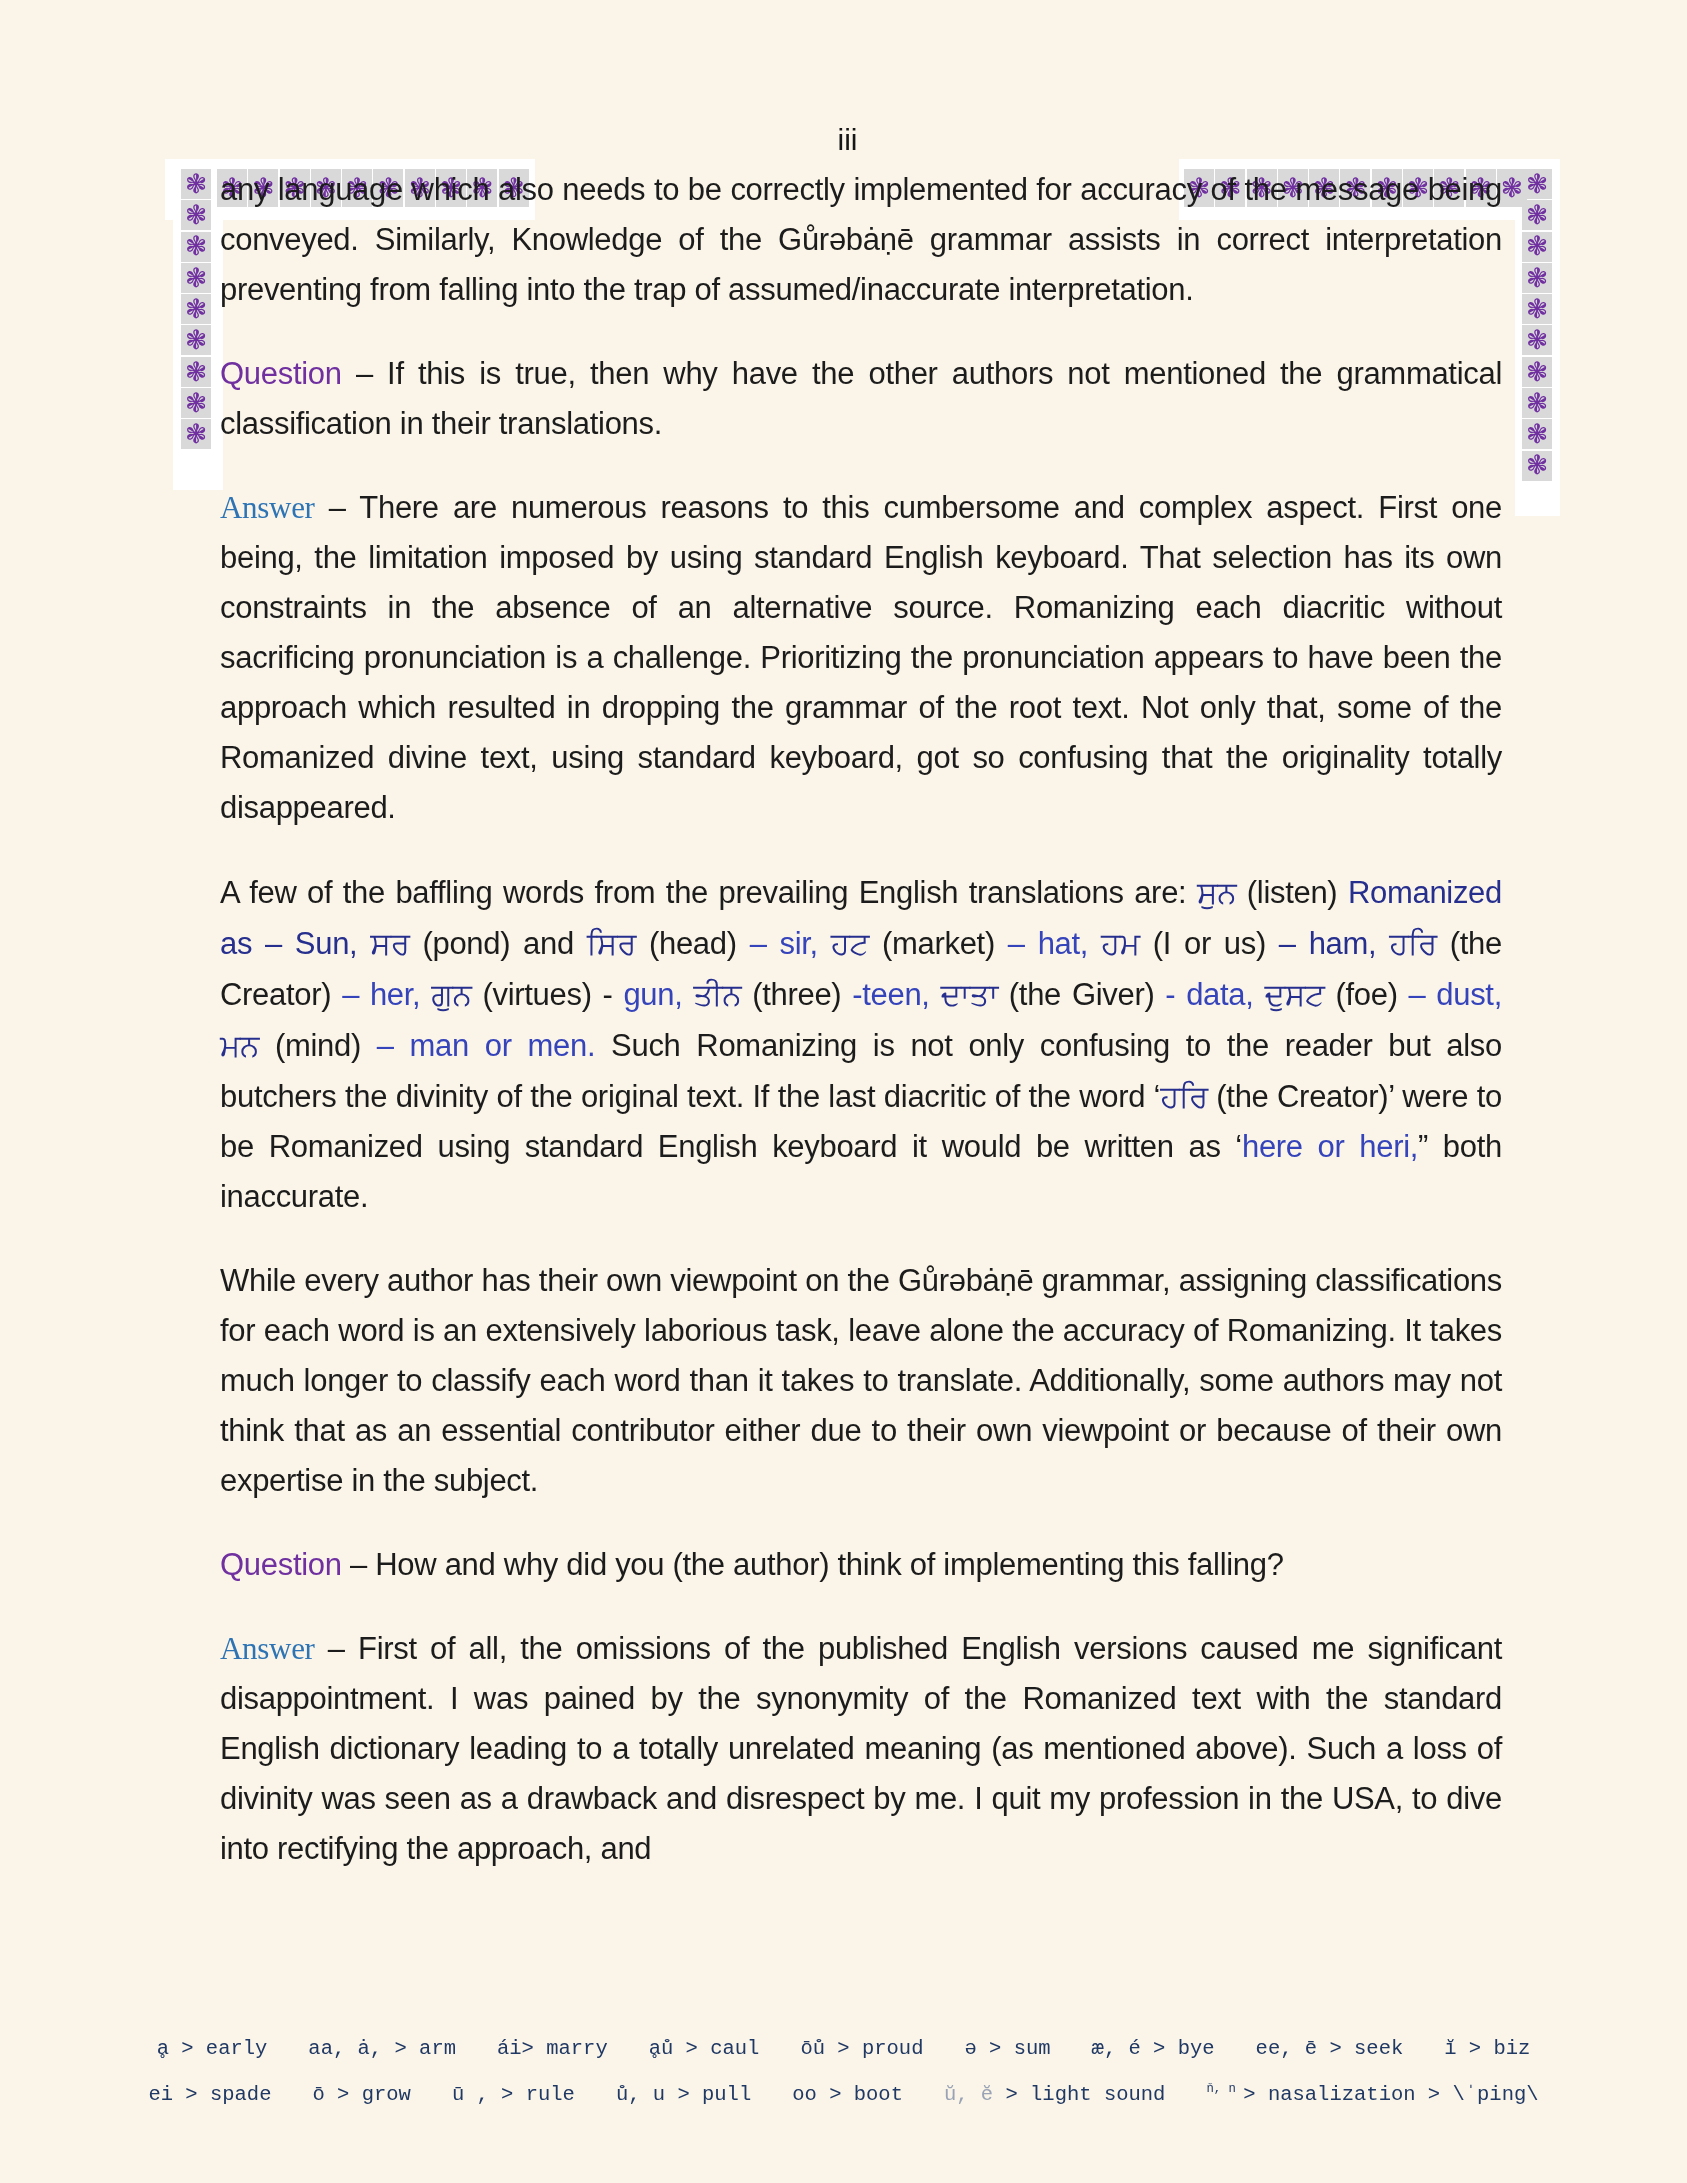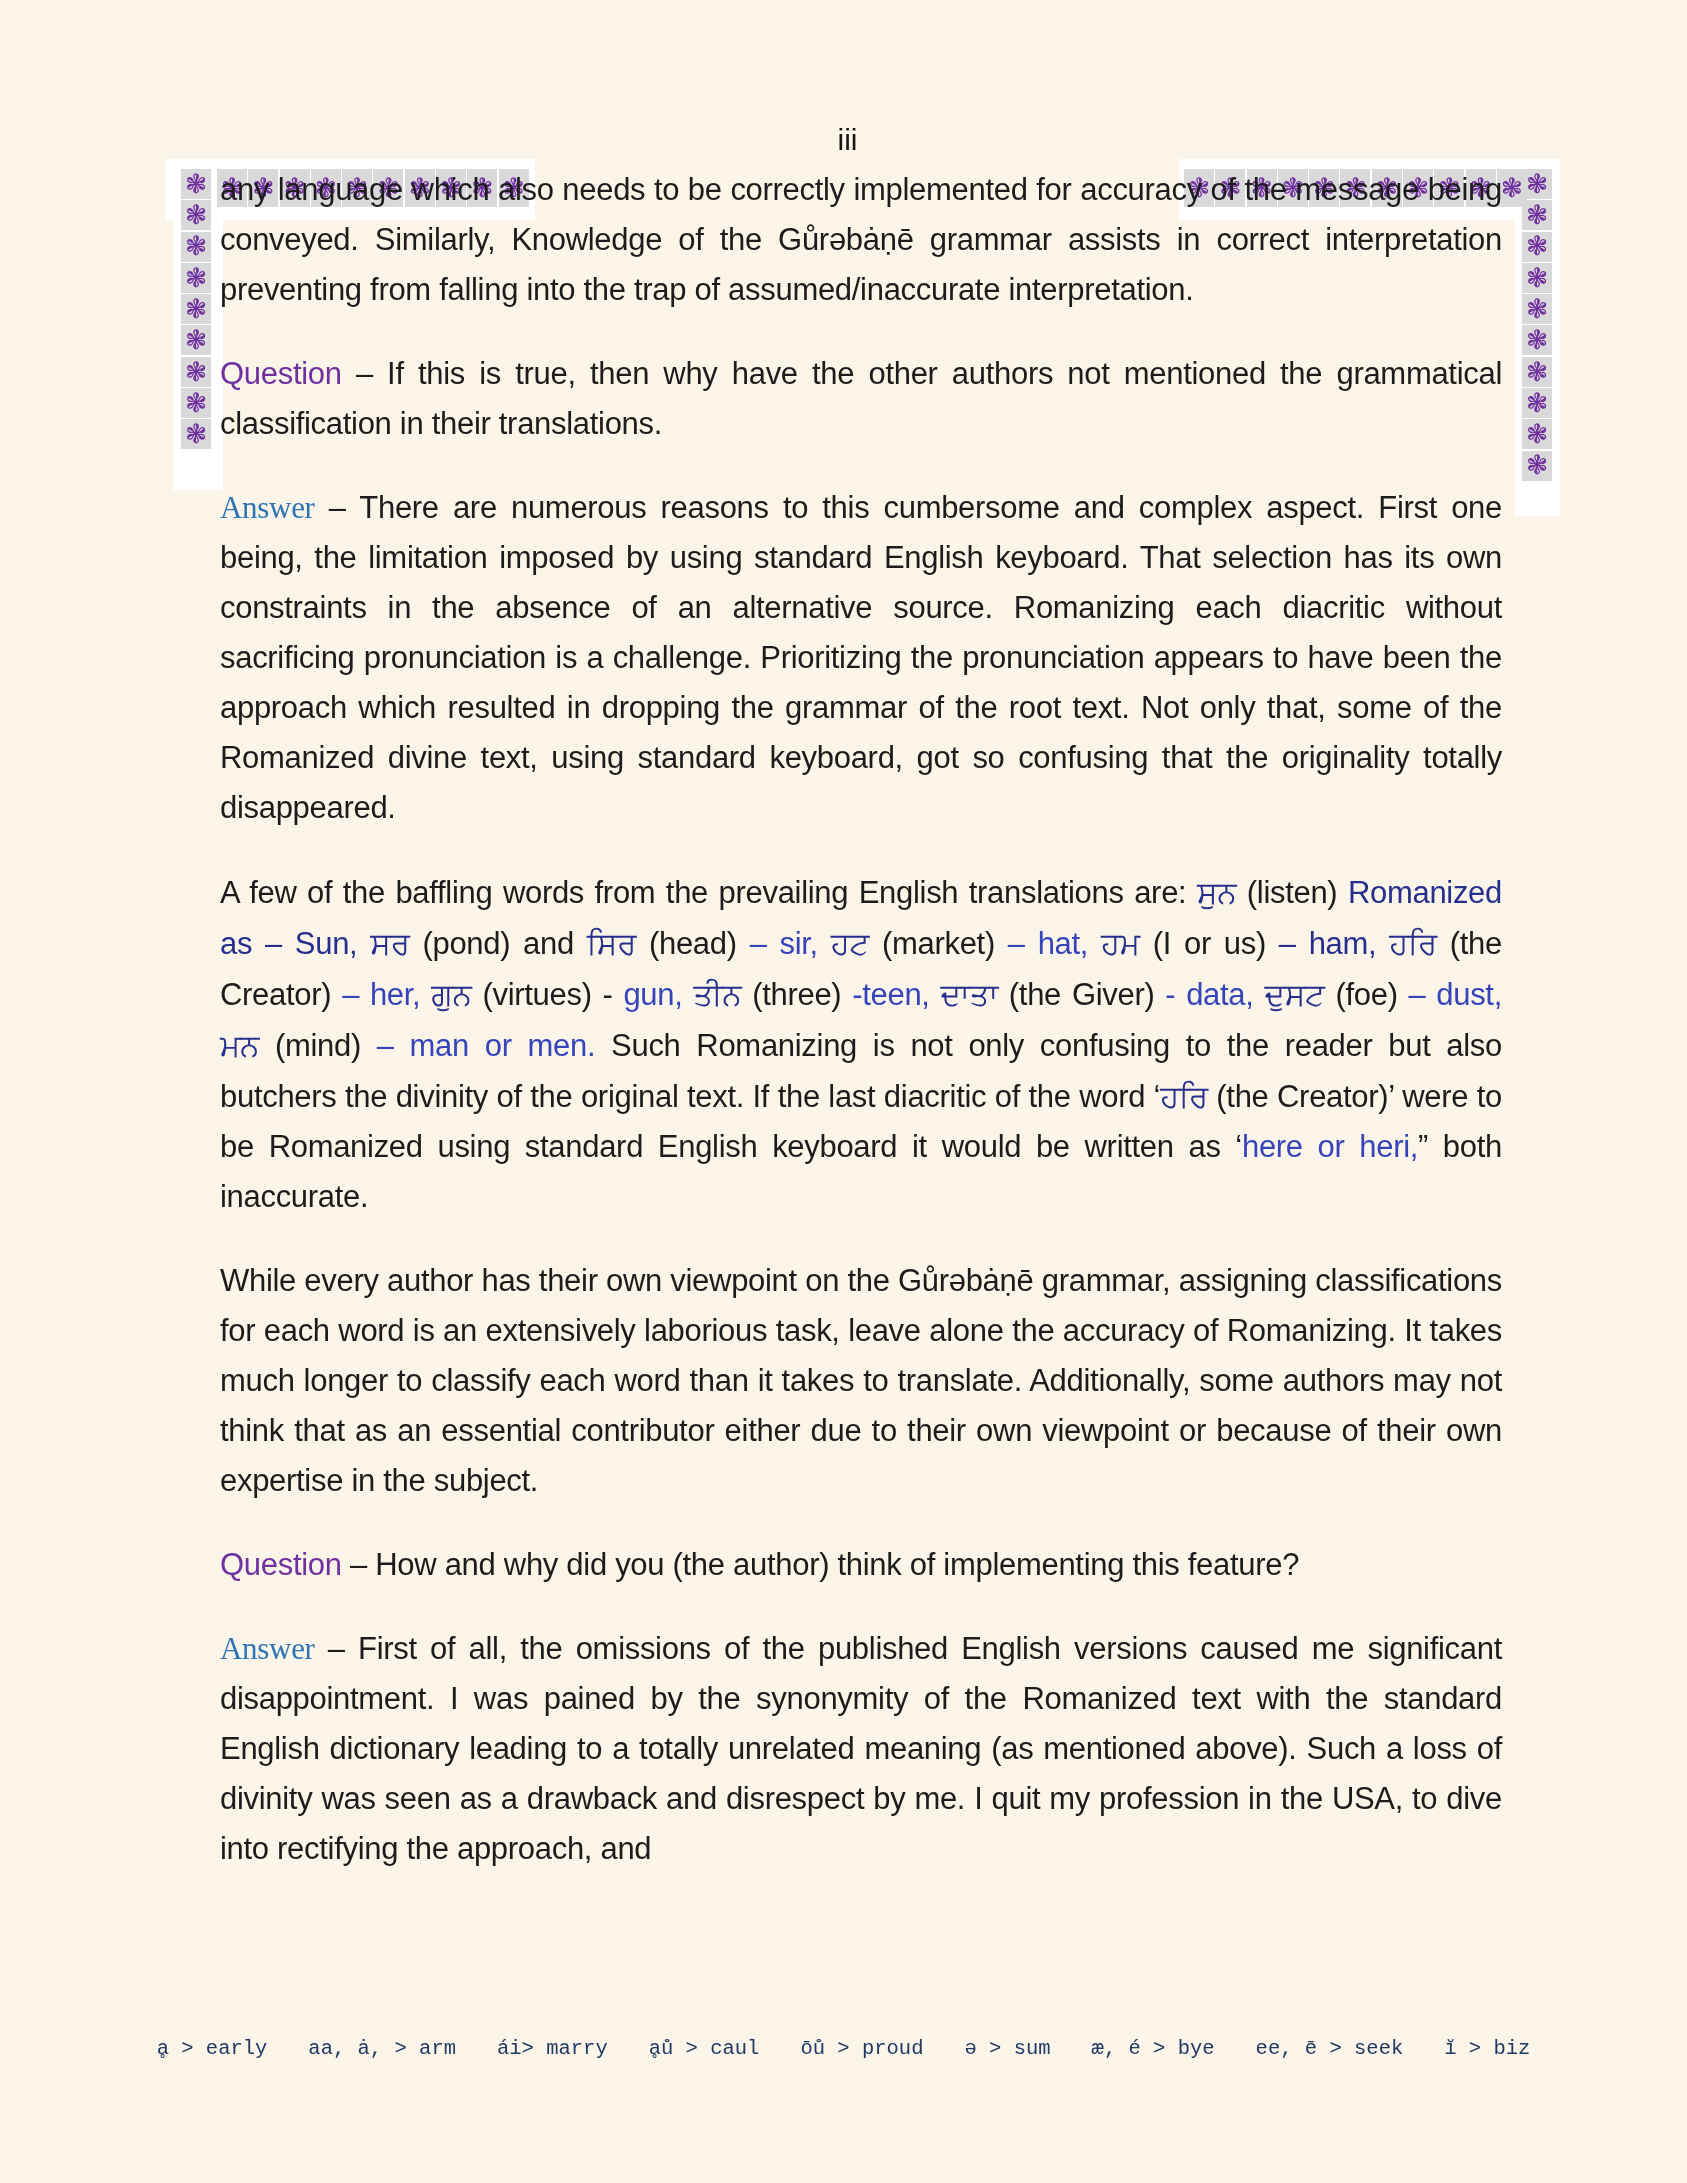--- a/index.html
+++ b/index.html
@@ -126,22 +126,23 @@
     </div>
 
   <div class="pageno">iii</div>
 
   <div class="content">
     <p><span class="r-k">any language which also needs to be correctly implemented for accuracy of the message being conveyed. Similarly, Knowledge of the Gůrəbȧṇē grammar assists in correct interpretation preventing from falling into the trap of assumed/inaccurate interpretation.</span></p>
     <p><span class="r-q">Question</span><span class="r-k"> – If this is true, then why have the other authors not mentioned the grammatical classification in their translations.</span></p>
     <p><span class="r-a">Answer</span><span class="r-k"> – There are numerous reasons to this cumbersome and complex aspect. First one being, the limitation imposed by using standard English keyboard. That selection has its own constraints in the absence of an alternative source. Romanizing each diacritic without sacrificing pronunciation is a challenge. Prioritizing the pronunciation appears to have been the approach which resulted in dropping the grammar of the root text. Not only that, some of the Romanized divine text, using standard keyboard, got so confusing that the originality totally disappeared.</span></p>
     <p><span class="r-k">A few of the baffling words from the prevailing English translations are: </span><span class="r-g">ਸੁਨ</span><span class="r-k"> (listen) </span><span class="r-n">Romanized as – Sun, </span><span class="r-g">ਸਰ</span><span class="r-k"> (pond) and </span><span class="r-g">ਸਿਰ</span><span class="r-k"> (head) </span><span class="r-b">– sir, </span><span class="r-g">ਹਟ</span><span class="r-k"> (market) </span><span class="r-b">– hat, </span><span class="r-g">ਹਮ</span><span class="r-k"> (I or us) </span><span class="r-n">– ham, </span><span class="r-g">ਹਰਿ</span><span class="r-k"> (the Creator) </span><span class="r-b">– her, </span><span class="r-g">ਗੁਨ</span><span class="r-k"> (virtues) - </span><span class="r-b">gun, </span><span class="r-g">ਤੀਨ</span><span class="r-k"> (three) </span><span class="r-b">-teen, </span><span class="r-g">ਦਾਤਾ</span><span class="r-k"> (the Giver) </span><span class="r-b">- data, </span><span class="r-g">ਦੁਸਟ</span><span class="r-k"> (foe) </span><span class="r-b">– dust, </span><span class="r-g">ਮਨ</span><span class="r-k"> (mind) </span><span class="r-b">– man or men.</span><span class="r-k"> Such Romanizing is not only confusing to the reader but also butchers the divinity of the original text. If the last diacritic of the word ‘</span><span class="r-g">ਹਰਿ</span><span class="r-k"> (the Creator)’ were to be Romanized using standard English keyboard it would be written as ‘</span><span class="r-b">here or heri,</span><span class="r-k">” both inaccurate.</span></p>
     <p><span class="r-k">While every author has their own viewpoint on the Gůrəbȧṇē grammar, assigning classifications for each word is an extensively laborious task, leave alone the accuracy of Romanizing. It takes much longer to classify each word than it takes to translate. Additionally, some authors may not think that as an essential contributor either due to their own viewpoint or because of their own expertise in the subject.</span></p>
-    <p><span class="r-q">Question</span><span class="r-k"> – How and why did you (the author) think of implementing this feature?</span></p>
+    <p><span class="r-q">Question</span><span class="r-k"> – How and why did you (the author) think of implementing this falling?</span></p>
     <p><span class="r-a">Answer</span><span class="r-k"> – First of all, the omissions of the published English versions caused me significant disappointment. I was pained by the synonymity of the Romanized text with the standard English dictionary leading to a totally unrelated meaning (as mentioned above). Such a loss of divinity was seen as a drawback and disrespect by me. I quit my profession in the USA, to dive into rectifying the approach, and</span></p>
   </div>
 
   <div class="footer">
     <div class="fline"><span class="r-f">ḁ &gt; early  </span><span class="r-f">aa, ȧ, &gt; arm  </span><span class="r-f">ái&gt; marry  </span><span class="r-f">ḁů &gt; caul  </span><span class="r-f">ōů &gt; proud  </span><span class="r-f">ə &gt; sum  </span><span class="r-f">æ, é &gt; bye  </span><span class="r-f">ee, ē &gt; seek  </span><span class="r-f">ĭ &gt; biz</span></div>
+    <div class="fline"><span class="r-f">ei &gt; spade  </span><span class="r-f">ō &gt; grow  </span><span class="r-f">ū , &gt; rule  </span><span class="r-f">ů, u &gt; pull  </span><span class="r-f">oo &gt; boot  </span><span class="r-m">ŭ, ĕ </span><span class="r-f">&gt; light sound  </span><span class="r-s">ň, n </span><span class="r-f">&gt; nasalization &gt; \ˈping\</span></div>
   </div>
 
 </div>
 
 
 </body></html>

